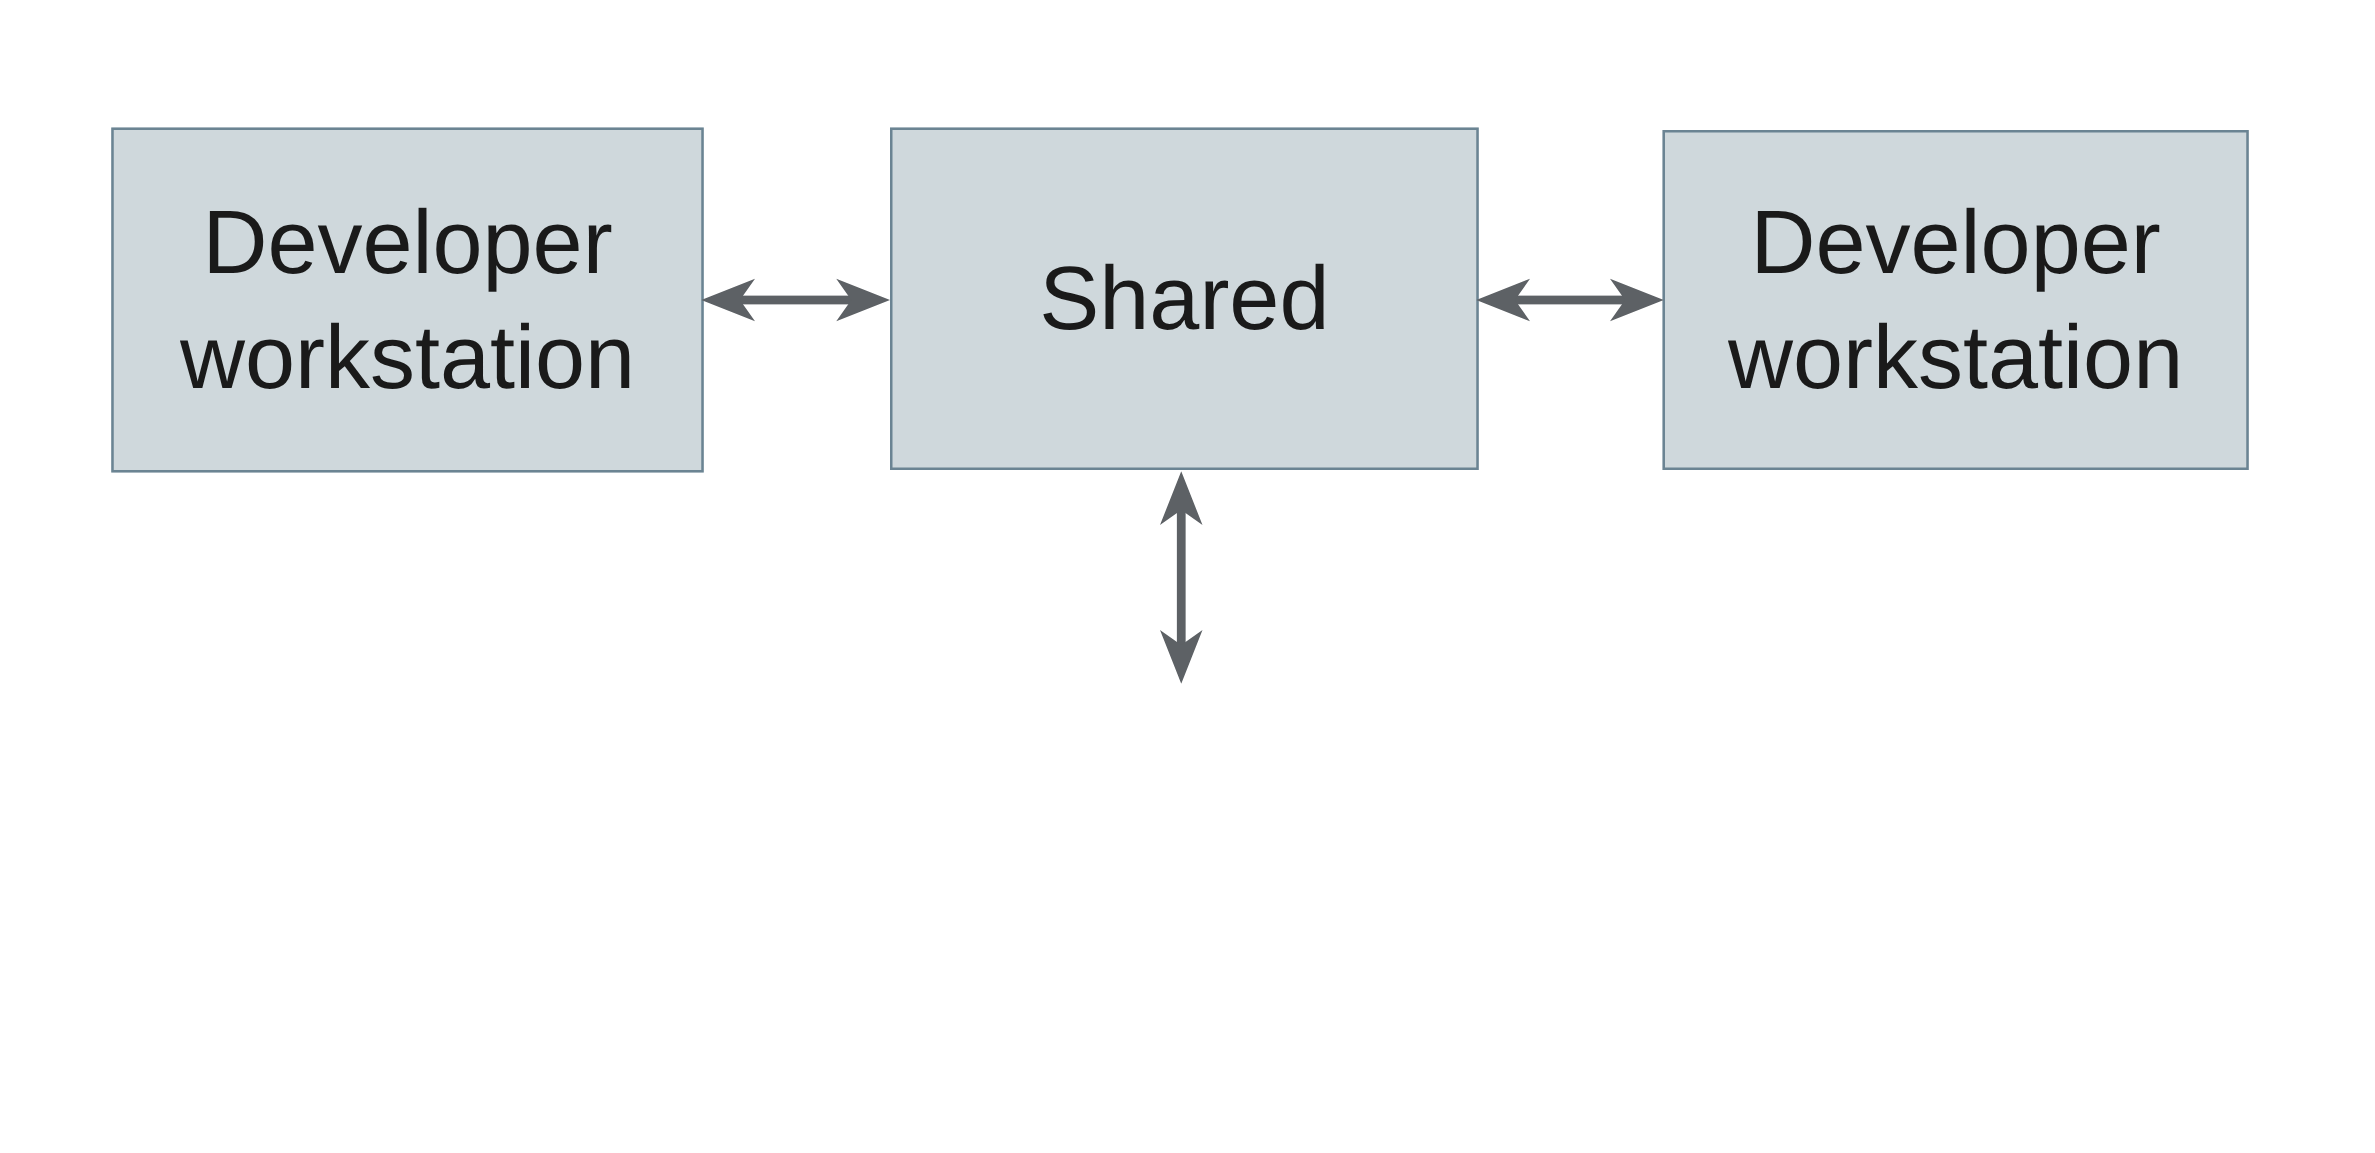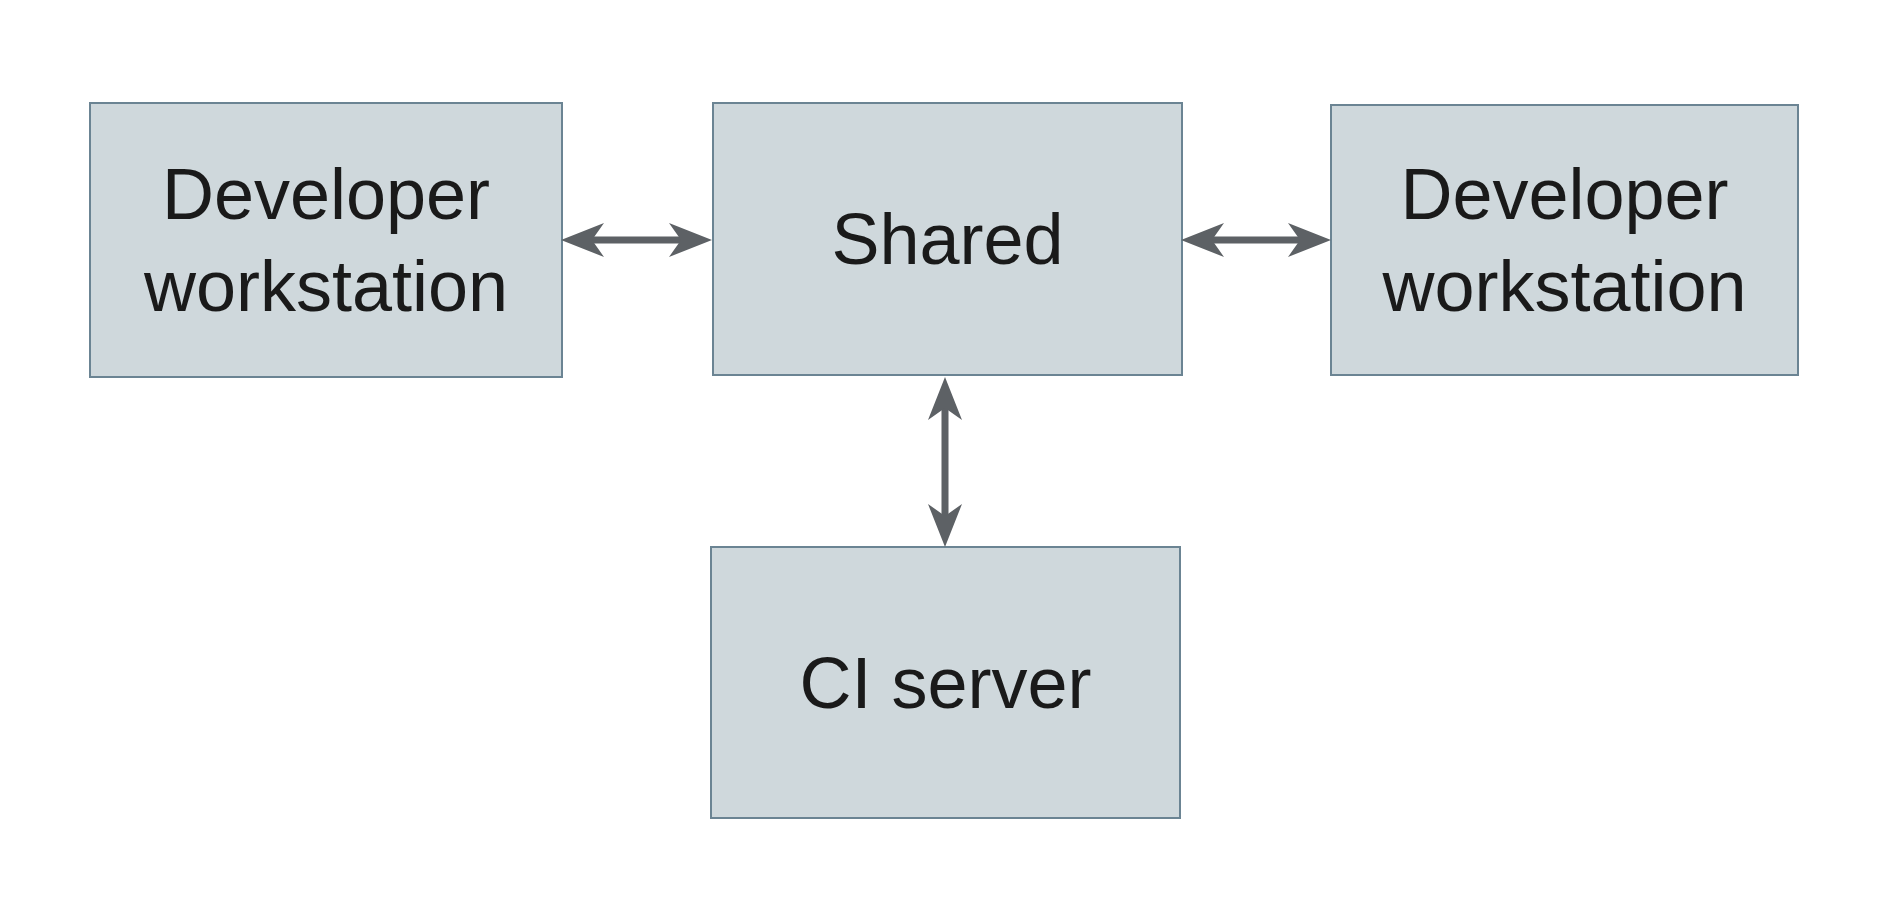--- a/index.html
+++ b/index.html
@@ -57,23 +57,20 @@
 
   <div class="node" id="node-cache">
     <span>Shared</span>
   </div>
 
   <div class="node" id="node-dev-right">
     <span>Developer</span>
     <span>workstation</span>
   </div>
 
-  <div class="node" id="node-ci">
-    <span>CI server</span>
-  </div>
 
   <div class="edge" id="edge-left">
     <svg viewBox="0 0 151 70" preserveAspectRatio="none" aria-hidden="true">
       <rect class="stroke" x="28" y="31.5" width="95" height="7"></rect>
       <polygon class="stroke" points="0,35 43,18 31,35 43,52"></polygon>
       <polygon class="stroke" points="151,35 108,18 120,35 108,52"></polygon>
     </svg>
   </div>
 
   <div class="edge" id="edge-right">

